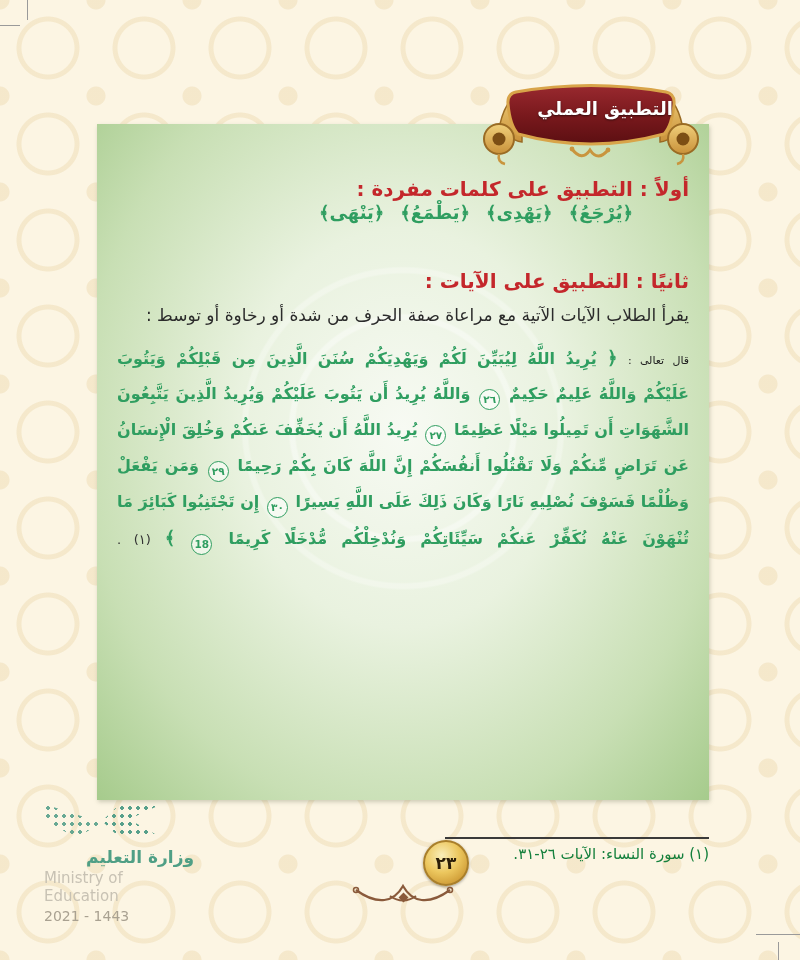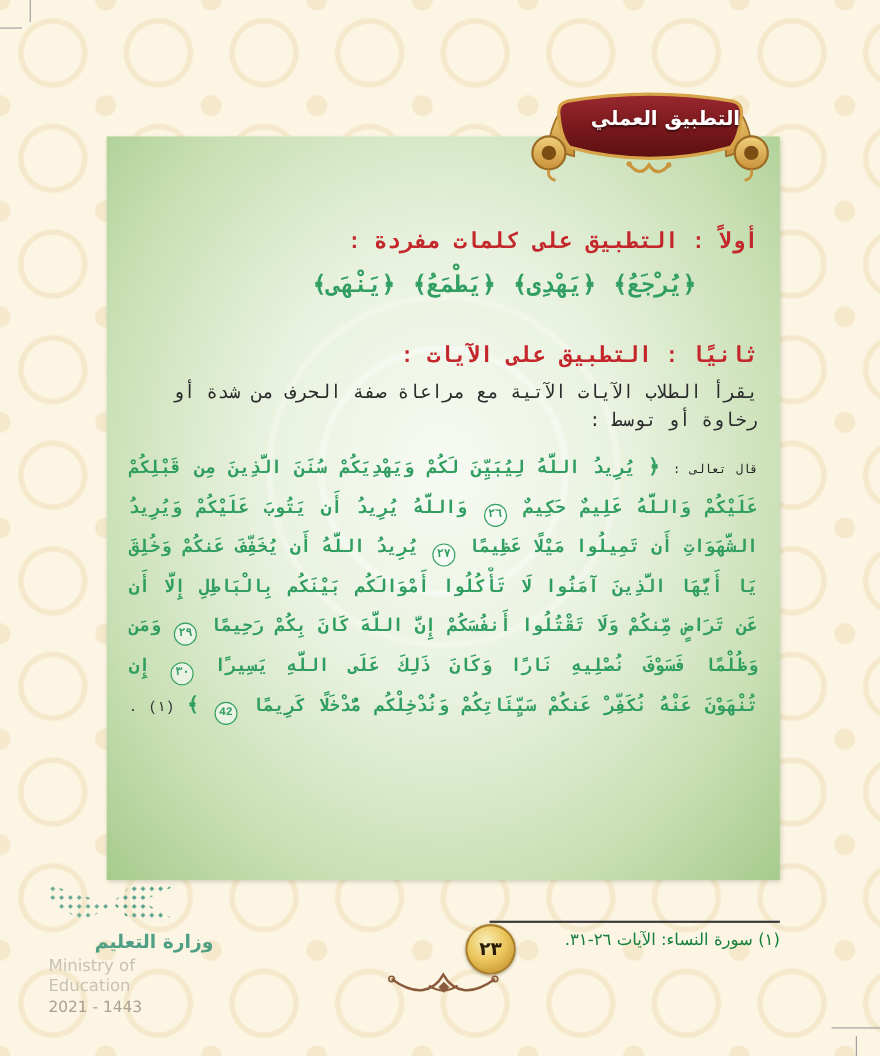--- a/index.html
+++ b/index.html
@@ -19,43 +19,42 @@
   
   .crop{position:absolute; background:#9a9a9a;}
   .crop-tl-v{left:27px; top:0; width:1px; height:20px;}
   .crop-tl-h{left:0; top:25px; width:20px; height:1px;}
   .crop-br-v{left:778px; top:942px; width:1px; height:18px;}
   .crop-br-h{left:756px; top:934px; width:44px; height:1px;}
 
   
   .panel{
     position:absolute; left:97px; top:124px; width:612px; height:676px;
-    box-sizing:border-box; padding:84px 20px 0 20px;
+    box-sizing:border-box; padding:52px 20px 0 20px;
     direction:rtl;
     background-image:
       radial-gradient(circle at 50% 45%, transparent 107px, rgba(255,255,255,.38) 109px, rgba(255,255,255,.38) 113px, transparent 115px),
       radial-gradient(circle at 50% 45%, transparent 154px, rgba(255,255,255,.3) 156px, rgba(255,255,255,.3) 160px, transparent 162px),
       radial-gradient(ellipse at 50% 45%, #f7faf3 0%, #e9f2df 38%, #c8dfb4 74%, #a6cb8c 100%);
     box-shadow:1px 2px 4px rgba(120,130,100,.35);
-    font-family:Liberation Mono, monospace;
   }
 
   
   .banner-svg{position:absolute; left:476px; top:82px; width:230px; height:95px;}
   .banner-title{
     position:absolute; left:508px; top:98px; width:194px; text-align:center;
     color:#ffffff; font-size:18px; font-weight:bold; direction:rtl;
     text-shadow:0 1px 2px rgba(0,0,0,.55);
   }
 
   .heading{color:#c4272b; font-size:20px; font-weight:bold; line-height:1.3;}
   .heading.second{margin-top:32px;}
   .instruction{color:#2b2b2b; font-size:17px; margin-top:9px; line-height:1.45;}
 
-  .words{margin-top:12px; padding-left:0; padding-right:56px; font-size:21px; font-weight:bold; color:#2f9e60; height:34px;}
+  .words{padding-left:0; padding-right:56px; font-size:18px; font-weight:bold; color:#2f9e60; height:34px;}
   .pword{margin-left:16px;}
 
   .verse-block{margin-top:12px;}
   .verse-line{
     font-size:16px; font-weight:bold; color:#2f9e60;
     height:36px; line-height:36px; overflow:hidden;
     text-align:justify; text-align-last:justify;
   }
   .qal{color:#222222; font-weight:normal; font-size:11px;}
   .bracket{color:#2f9e60; font-size:18px;}
@@ -106,24 +105,23 @@
 <div class="panel">
   <div class="heading">أولاً : التطبيق على كلمات مفردة :</div>
   <div class="words"><span class="pword">﴿يُرْجَعُ﴾</span><span class="pword">﴿يَهْدِى﴾</span><span class="pword">﴿يَطْمَعُ﴾</span><span class="pword">﴿يَنْهَى﴾</span></div>
 
   <div class="heading second">ثانيًا : التطبيق على الآيات :</div>
   <div class="instruction">يقرأ الطلاب الآيات الآتية مع مراعاة صفة الحرف من شدة أو رخاوة أو توسط :</div>
   <div class="verse-block">
       <div class="verse-line"><span class="qal">قال تعالى :</span> <span class="bracket">﴿</span> <span class="vtext">يُرِيدُ اللَّهُ لِيُبَيِّنَ لَكُمْ وَيَهْدِيَكُمْ سُنَنَ الَّذِينَ مِن قَبْلِكُمْ وَيَتُوبَ</span> </div>
       <div class="verse-line"><span class="vtext">عَلَيْكُمْ وَاللَّهُ عَلِيمٌ حَكِيمٌ</span> <span class="ayah-num">٢٦</span> <span class="vtext">وَاللَّهُ يُرِيدُ أَن يَتُوبَ عَلَيْكُمْ وَيُرِيدُ الَّذِينَ يَتَّبِعُونَ</span> </div>
       <div class="verse-line"><span class="vtext">الشَّهَوَاتِ أَن تَمِيلُوا مَيْلًا عَظِيمًا</span> <span class="ayah-num">٢٧</span> <span class="vtext">يُرِيدُ اللَّهُ أَن يُخَفِّفَ عَنكُمْ وَخُلِقَ الْإِنسَانُ ضَعِيفًا</span>  </div>
-      <div class="verse-line"><span class="vtext">يَا أَيُّهَا الَّذِينَ آمَنُوا لَا تَأْكُلُوا أَمْوَالَكُم بَيْنَكُم بِالْبَاطِلِ إِلَّا أَن تَكُونَ تِجَارَةً</span> </div>
       <div class="verse-line"><span class="vtext">عَن تَرَاضٍ مِّنكُمْ وَلَا تَقْتُلُوا أَنفُسَكُمْ إِنَّ اللَّهَ كَانَ بِكُمْ رَحِيمًا</span> <span class="ayah-num">٢٩</span> <span class="vtext">وَمَن يَفْعَلْ ذَلِكَ عُدْوَانًا</span> </div>
       <div class="verse-line"><span class="vtext">وَظُلْمًا فَسَوْفَ نُصْلِيهِ نَارًا وَكَانَ ذَلِكَ عَلَى اللَّهِ يَسِيرًا</span> <span class="ayah-num">٣٠</span> <span class="vtext">إِن تَجْتَنِبُوا كَبَائِرَ مَا</span> </div>
-      <div class="verse-line"><span class="vtext">تُنْهَوْنَ عَنْهُ نُكَفِّرْ عَنكُمْ سَيِّئَاتِكُمْ وَنُدْخِلْكُم مُّدْخَلًا كَرِيمًا</span> <span class="ayah-num">42</span> <span class="bracket">﴾</span> <span class="footref">(١) .</span> </div>
+      <div class="verse-line"><span class="vtext">تُنْهَوْنَ عَنْهُ نُكَفِّرْ عَنكُمْ سَيِّئَاتِكُمْ وَنُدْخِلْكُم مُّدْخَلًا كَرِيمًا</span> <span class="ayah-num">18</span> <span class="bracket">﴾</span> <span class="footref">(١) .</span> </div>
     </div>
 </div>
 
 <svg class="banner-svg" viewBox="0 0 230 95" aria-hidden="true">
   <defs>
     <linearGradient id="redg" x1="0" y1="0" x2="0" y2="1">
       <stop offset="0" stop-color="#99292f"></stop>
         <stop offset="0.5" stop-color="#7a191d"></stop>
         <stop offset="1" stop-color="#5c0f12"></stop>
     </linearGradient>

